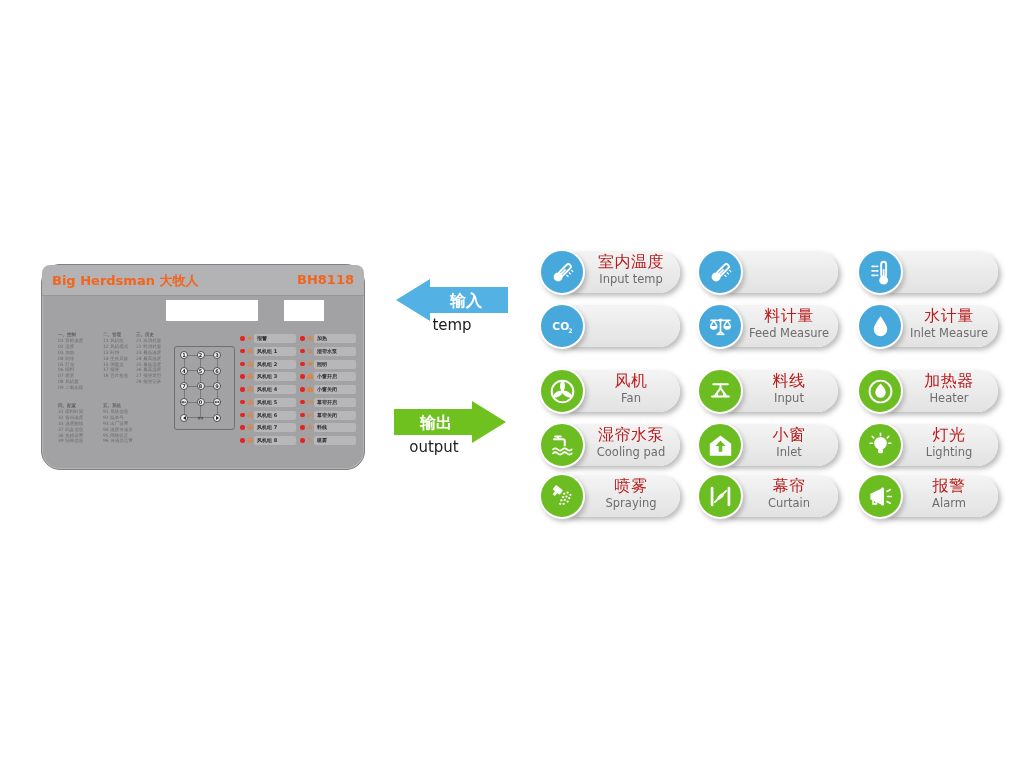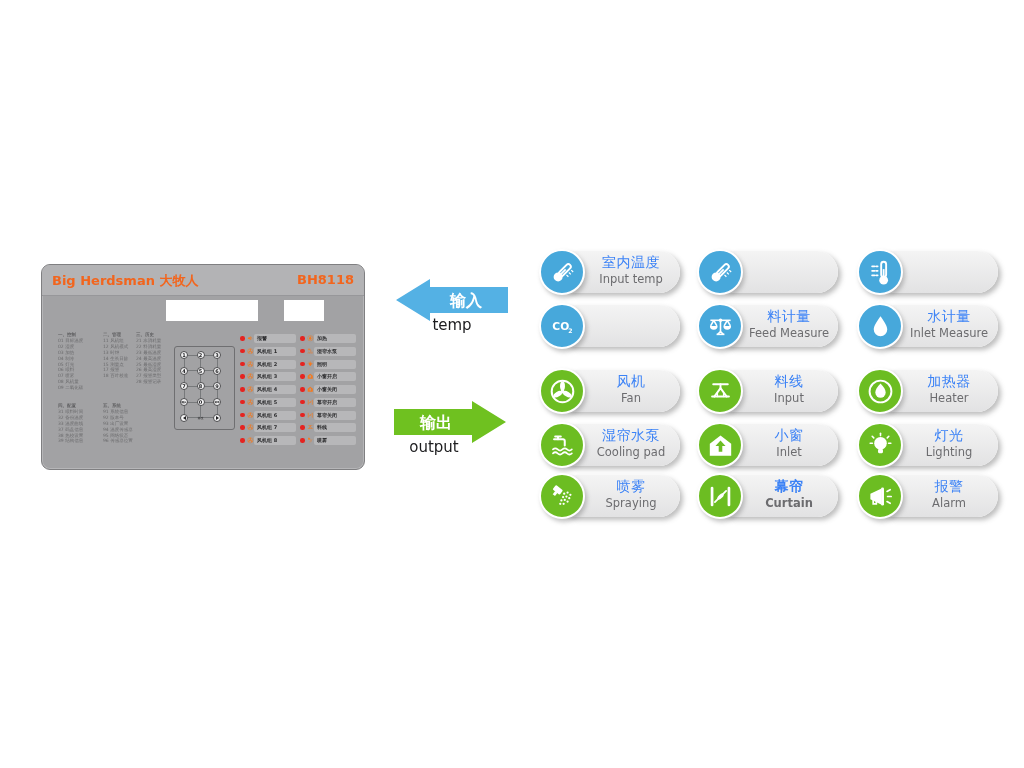--- a/index.html
+++ b/index.html
@@ -1,20 +1,20 @@
 <!DOCTYPE html>
 <html><head>
 <meta charset="utf-8">
 <style>
   html,body{margin:0;padding:0}
   body{width:1024px;height:768px;background:#ffffff;font-family:"DejaVu Sans","Liberation Sans",sans-serif;position:relative;overflow:hidden}
   #stage{position:absolute;inset:0}
 
   
-  .panel{position:absolute;left:41px;top:264px;width:322px;height:204px;background:#a2a2a4;border:1px solid #7f7f81;border-radius:9px;box-shadow:inset 0 0 0 1px rgba(255,255,255,.22)}
+  .panel{position:absolute;left:41px;top:264px;width:322px;height:204px;background:#a2a2a4;border:1px solid #7f7f81;border-radius:19px;box-shadow:inset 0 0 0 1px rgba(255,255,255,.22)}
   .panel-header{position:absolute;left:0;top:0;right:0;height:30px;background:#b3b3b5;border-bottom:1px solid #97979a;border-radius:8px 8px 0 0}
   .brand{position:absolute;left:10px;top:7px;font-size:13px;font-weight:bold;color:#f2651d;white-space:nowrap}
   .model{position:absolute;right:10px;top:7px;font-size:13px;font-weight:bold;color:#f2651d}
   .display{position:absolute;background:#ffffff}
   .display.main{left:124px;top:35px;width:92px;height:21px}
   .display.aux{left:242px;top:35px;width:40px;height:21px}
 
   .menu-col{position:absolute;font-size:4.5px;line-height:5.9px;color:#6b6b6d;white-space:nowrap}
   .menu-col .mt{font-weight:bold;color:#626264}
 
@@ -33,21 +33,21 @@
   .led-chip{position:absolute;height:9px;width:42px;background:#b7b7b9;border-radius:2px;font-size:5px;font-weight:bold;color:#2e2e30;line-height:9px;padding-left:3px;box-sizing:border-box;white-space:nowrap;overflow:hidden}
 
   
   .arrow-svg{position:absolute}
   .arrow-en{position:absolute;font-size:15px;color:#1c1c1e;text-align:center}
 
   
   .card{position:absolute;width:140px;height:46px}
   .pill{position:absolute;left:16px;right:0;top:2px;bottom:2px;border-radius:21px;background:linear-gradient(180deg,#f4f4f4,#e2e2e3);box-shadow:3px 3px 5px rgba(110,110,110,.45)}
   .ctext{position:absolute;left:44px;right:2px;top:3px;bottom:2px;text-align:center}
-  .zh{font-size:14px;color:#3b82f6;letter-spacing:.5px;line-height:20px;white-space:nowrap}
+  .zh{font-size:16px;color:#b91c1c;letter-spacing:.5px;line-height:20px;white-space:nowrap}
   .en{font-size:11.5px;color:#6c6c6f;line-height:15px;white-space:nowrap}
   .badge{position:absolute;left:-1px;top:0;width:46px;height:46px;border-radius:50%;border:2px solid #ffffff;box-sizing:border-box;display:flex;align-items:center;justify-content:center;box-shadow:2px 3px 4px rgba(110,110,110,.4)}
   .badge.in{background:#47a8db}
   .badge.out{background:#6cbd22}
 </style>
 </head>
 <body>
 
 <svg width="0" height="0" style="position:absolute" aria-hidden="true">
   <defs>
@@ -580,21 +580,21 @@
         <div class="ctext">
           <div class="zh">喷雾</div>
           <div class="en">Spraying</div>
         </div>
         <div class="badge out">
           <svg viewBox="0 0 24 24" style="width: 27px; height: 27px; color: rgb(255, 255, 255); display: block;">
             <use href="#i-spray"></use>
           </svg>
         </div>
       </div>
-      <div class="card" style="left: 698px; top: 473px; font-weight: bold;">
+      <div class="card" style="left: 698px; top: 473px;">
         <div class="pill"></div>
         <div class="ctext">
           <div class="zh">幕帘</div>
           <div class="en">Curtain</div>
         </div>
         <div class="badge out">
           <svg viewBox="0 0 24 24" style="width: 27px; height: 27px; color: rgb(255, 255, 255); display: block;">
             <use href="#i-curtain"></use>
           </svg>
         </div>

